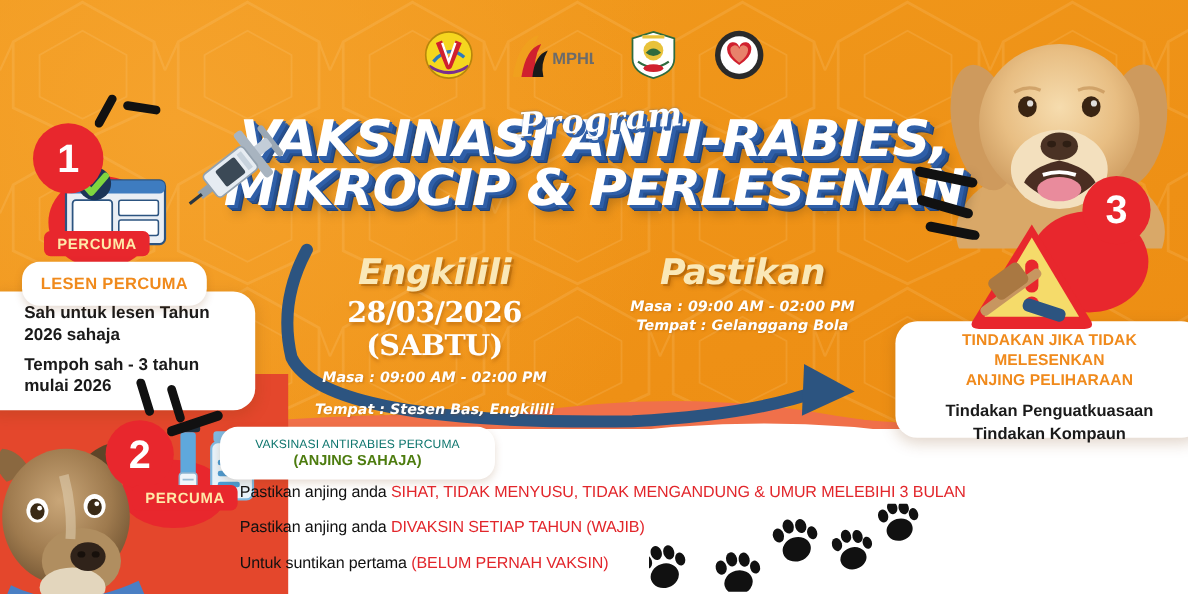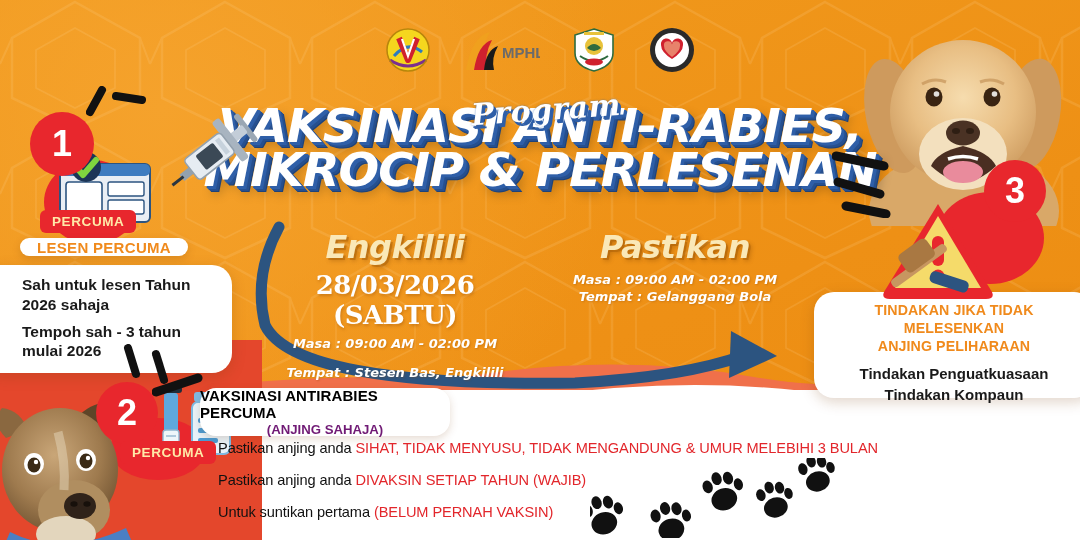--- a/index.html
+++ b/index.html
@@ -107,21 +107,21 @@
     line-height:1.28; padding:10px 16px 0 40px;
   }
   #license-card .ltext p + p { margin-top:7px; }
 
   .pill {
     position:absolute; z-index:27;
     background:#FFFFFF; border-radius:16px;
     box-shadow:0 3px 8px rgba(120,60,10,.2);
     display:flex; align-items:center; justify-content:center;
   }
-  #lesen-pill { left:20px; top:238px; width:168px; height:18px; }
+  #lesen-pill { left:20px; top:238px; width:168px; height:40px; }
   #lesen-pill span {
     font-family:"Liberation Sans", sans-serif;
     font-weight:bold; font-size:15px; color:#F08A1C; letter-spacing:.3px;
   }
 
   
   #enforce-card { right:-14px; top:292px; width:280px; height:106px; border-radius:20px; }
   #enforce-card .ehead {
     font-family:"Liberation Sans", sans-serif;
     font-weight:bold; font-size:14.2px; color:#F08A1C;
@@ -144,25 +144,25 @@
 
   #vaksin-pill {
     position:absolute; left:200px; top:388px;
     width:250px; height:48px; border-radius:16px;
     background:#FFFFFF; z-index:28;
     display:flex; flex-direction:column; align-items:center; justify-content:center;
     box-shadow:0 3px 8px rgba(120,60,10,.18);
   }
   #vaksin-pill .v1 {
     font-family:"Liberation Sans", sans-serif;
-    font-weight:bold; font-size:15px; color:#000000; letter-spacing:.1px;
+    font-weight:normal; font-size:11px; color:#0f766e; letter-spacing:.1px;
   }
   #vaksin-pill .v2 {
     font-family:"Liberation Sans", sans-serif;
-    font-weight:bold; font-size:13.2px; color:#701a75; margin-top:1px;
+    font-weight:bold; font-size:13.2px; color:#4d7c0f; margin-top:1px;
   }
 
   .bullets { position:absolute; left:218px; top:440px; z-index:28; }
   .bullets .b {
     font-family:"Liberation Sans", sans-serif;
     font-weight:normal; font-size:14.6px; color:#111111;
     margin-bottom:16px; white-space:nowrap; letter-spacing:-.1px;
   }
   .bullets .b em { font-style:normal; color:#E2262B; }
 

